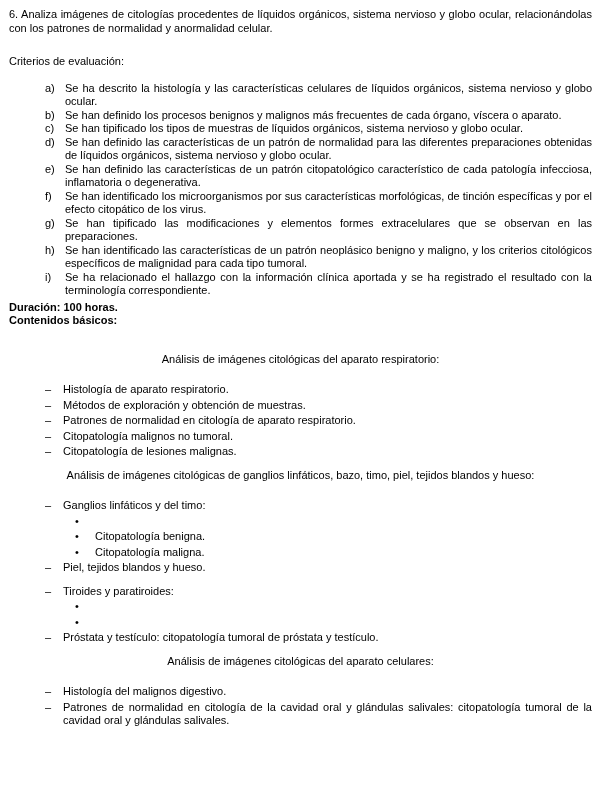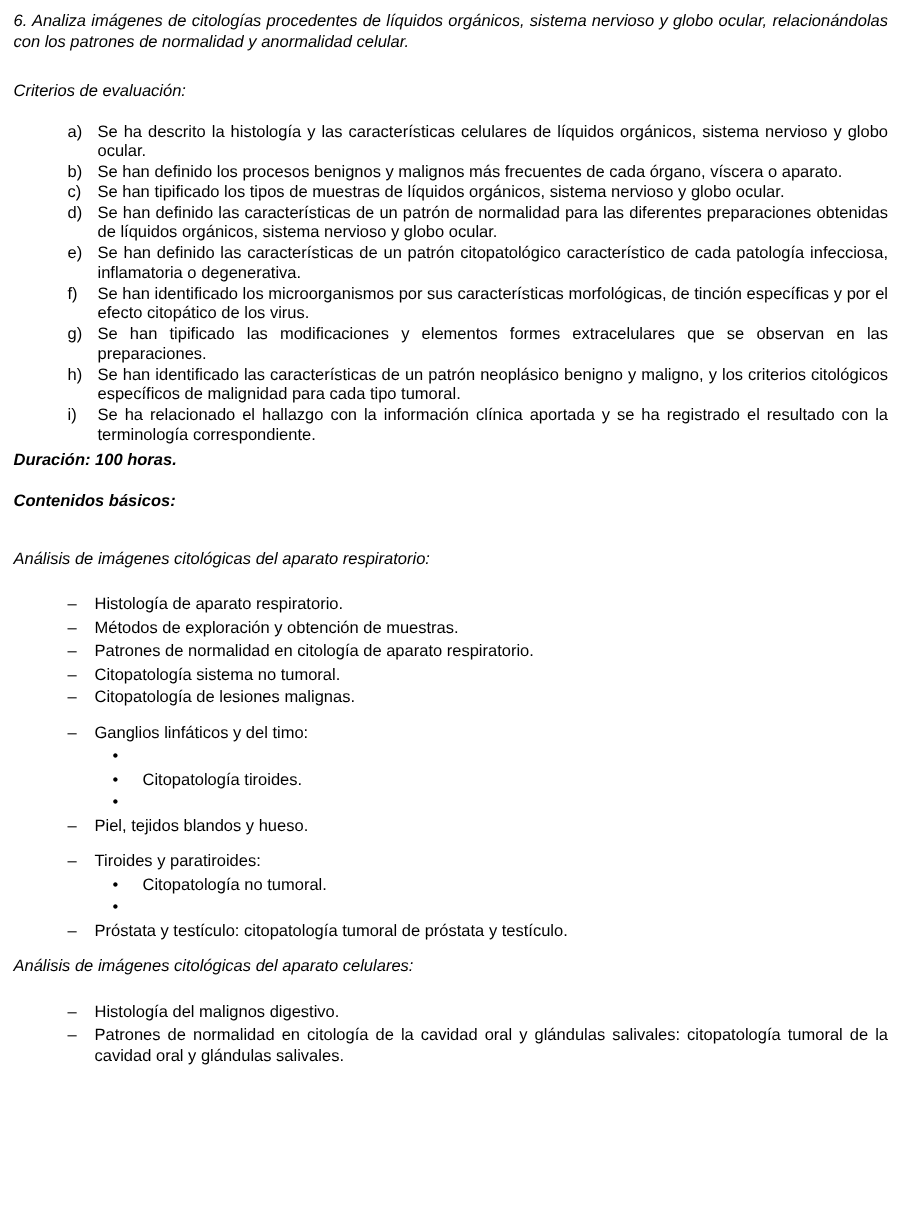--- a/index.html
+++ b/index.html
@@ -13,40 +13,40 @@
     height: 803px;
     background: #ffffff;
     box-sizing: border-box;
     padding: 8px 8px 0 9px;
     font-family: "Liberation Sans", "DejaVu Sans", sans-serif;
     font-size: 11px;
     line-height: 13.5px;
     color: #000000;
     overflow: hidden;
   }
-  p { margin: 0; font-style: italic; }
+  p { margin: 0; }
   .justify { text-align: justify; }
   .b { font-weight: bold; }
 
   .intro { margin-bottom: 20px; }
   .criteria-heading { margin-bottom: 13px; }
 
   .criteria-list { margin-bottom: 3px; }
   .citem {
     display: flex;
     padding-left: 36px;
   }
   .citem .mk { flex: 0 0 20px; }
   .citem .tx { flex: 1; text-align: justify; }
 
-  .duration { margin-bottom: 14px; }
+  .duration { }
   .contents-heading { margin-bottom: 25px; }
 
   .section { margin-bottom: 10px; }
-  .sec-title { margin-bottom: 17px; }
+  .sec-title { margin-bottom: 17px; text-align: center; }
 
   .litem {
     display: flex;
     margin-bottom: 2px;
   }
   .litem .tx { flex: 1; text-align: justify; }
   .litem.dash { padding-left: 36px; }
   .litem.dash .mk { flex: 0 0 18px; }
   .litem.bullet { padding-left: 66px; }
   .litem.bullet .mk { flex: 0 0 20px; }
@@ -125,67 +125,68 @@
     <span class="tx">Métodos de exploración y obtención de muestras.</span>
   </div>
 
   <div class="litem dash">
     <span class="mk">–</span>
     <span class="tx">Patrones de normalidad en citología de aparato respiratorio.</span>
   </div>
 
   <div class="litem dash">
     <span class="mk">–</span>
-    <span class="tx">Citopatología sistema no tumoral.</span>
+    <span class="tx">Citopatología malignos no tumoral.</span>
   </div>
 
   <div class="litem dash">
     <span class="mk">–</span>
     <span class="tx">Citopatología de lesiones malignas.</span>
   </div>
 </div>
   </div>
 
   <div class="section">
+    <p class="sec-title">Análisis de imágenes citológicas de ganglios linfáticos, bazo, timo, piel, tejidos blandos y hueso:</p>
     <div class="sec-list">
   <div class="litem dash">
     <span class="mk">–</span>
     <span class="tx">Ganglios linfáticos y del timo:</span>
   </div>
 
   <div class="litem bullet">
     <span class="mk">•</span>
   </div>
 
   <div class="litem bullet">
     <span class="mk">•</span>
-    <span class="tx">Citopatología tiroides.</span>
-  </div>
-
-  <div class="litem bullet">
-    <span class="mk">•</span>
+    <span class="tx">Citopatología benigna.</span>
+  </div>
+
+  <div class="litem bullet">
+    <span class="mk">•</span>
+    <span class="tx">Citopatología maligna.</span>
   </div>
 
   <div class="litem dash">
     <span class="mk">–</span>
     <span class="tx">Piel, tejidos blandos y hueso.</span>
   </div>
 </div>
   </div>
 
   <div class="section">
     <div class="sec-list">
   <div class="litem dash">
     <span class="mk">–</span>
     <span class="tx">Tiroides y paratiroides:</span>
   </div>
 
   <div class="litem bullet">
     <span class="mk">•</span>
-    <span class="tx">Citopatología no tumoral.</span>
   </div>
 
   <div class="litem bullet">
     <span class="mk">•</span>
   </div>
 
   <div class="litem dash">
     <span class="mk">–</span>
     <span class="tx">Próstata y testículo: citopatología tumoral de próstata y testículo.</span>
   </div>

